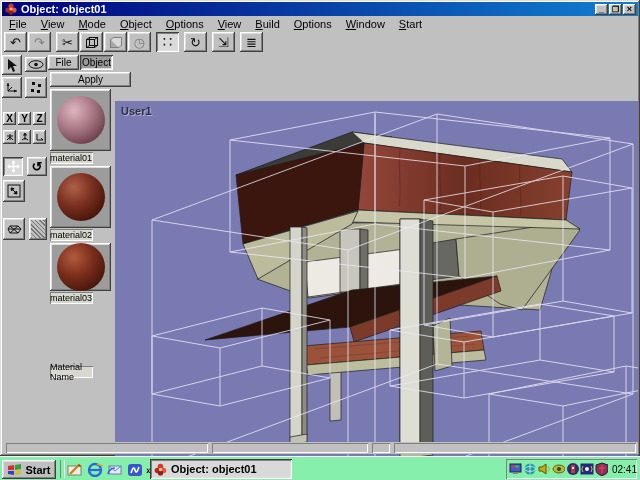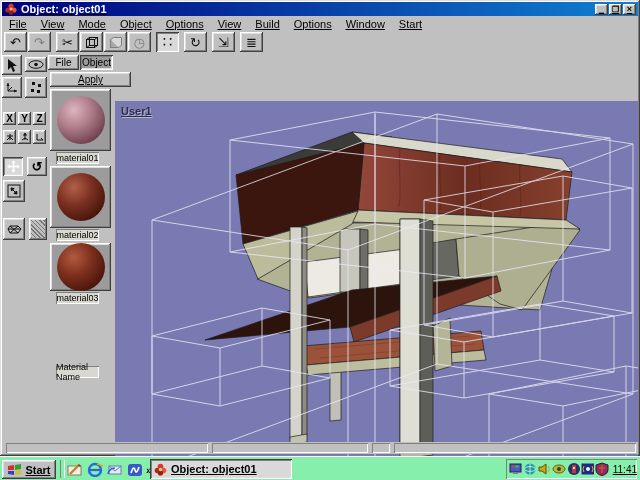--- a/index.html
+++ b/index.html
@@ -1,19 +1,19 @@
 <!DOCTYPE html>
 <html><head>
 <meta charset="utf-8">
 <style>
   html,body{margin:0;padding:0;}
   #screen{position:relative;width:640px;height:480px;background:#c0c0c0;
           font-family:"Liberation Sans",sans-serif;overflow:hidden;
           -webkit-font-smoothing:none;}
-  .abs{position:absolute;text-decoration:underline;}
+  .abs{position:absolute;}
   
   .bevel-out{box-shadow:inset -1px -1px 0 #404040,inset 1px 1px 0 #ffffff,
              inset -2px -2px 0 #808080,inset 2px 2px 0 #dfdfdf;}
   .bevel-in{box-shadow:inset 1px 1px 0 #404040,inset -1px -1px 0 #ffffff,
             inset 2px 2px 0 #808080,inset -2px -2px 0 #dfdfdf;}
   .sunken-thin{box-shadow:inset 1px 1px 0 #808080,inset -1px -1px 0 #ffffff;}
   .btn{background:#c0c0c0;display:flex;align-items:center;justify-content:center;}
   .pressed{background:#d9d9d9;}
   
   #app-window{left:0;top:0;width:640px;height:456px;background:#c0c0c0;
@@ -33,22 +33,22 @@
   .tb-btn{position:absolute;top:1px;width:23px;height:20px;font-size:13px;color:#111;}
   .tb-btn .glyph{pointer-events:none;}
   .disabled{color:#808080;}
   
   #tool-palette{left:2px;top:54px;width:46px;height:388px;background:#c0c0c0;}
   .pal-btn{position:absolute;font-size:10px;font-weight:bold;color:#000;}
   
   #materials-panel{left:48px;top:53px;width:66px;height:389px;background:#c0c0c0;}
   .mat-tab{position:absolute;top:2px;height:15px;font-size:10px;
            display:flex;align-items:center;justify-content:center;}
-  .mat-label{position:absolute;left:8px;width:43px;height:12px;background:#d8d8d0;
-             font-size:9px;display:flex;align-items:center;justify-content:center;}
+  .mat-label{position:absolute;left:2px;width:43px;height:12px;background:#d8d8d0;
+             font-size:9px;display:flex;align-items:center;justify-content:flex-start;}
   .sphere-tile{position:absolute;left:2px;width:61px;background:#9c9c9c;
                display:flex;align-items:center;justify-content:center;}
   .sphere{width:48px;height:48px;border-radius:50%;}
   #sphere-1{background:radial-gradient(circle at 35% 30%,#dcb6be 0%,#b2828e 35%,#7c4c58 70%,#40222c 100%);}
   #sphere-2{background:radial-gradient(circle at 35% 30%,#b06048 0%,#7a3020 40%,#431409 80%,#250a04 100%);}
   #sphere-3{background:radial-gradient(circle at 35% 30%,#b25a40 0%,#7c2f1c 40%,#46150a 80%,#260b04 100%);}
   
   #viewport{left:115px;top:53px;width:523px;height:388px;background:#7a7ab2;overflow:hidden;margin-top:48px;}
   #viewport-label{left:6px;top:4px;font-size:11px;font-weight:bold;color:#2e2e48;
                   text-shadow:1px 1px 0 #b4b4d4;}
@@ -413,17 +413,17 @@
         </svg>
       <svg width="14" height="14">
           <rect x="0.5" y="1.5" width="13" height="11" fill="#202880"></rect>
           <circle cx="7" cy="7" r="2" fill="#f0f0f0"></circle>
           <path d="M3 4 A5 5 0 0 0 3 10 M11 4 A5 5 0 0 1 11 10" fill="none" stroke="#e0b030"></path>
         </svg>
       <svg width="14" height="14">
           <path d="M7 1 L13 3 V8 C13 11 10 13 7 13.5 C4 13 1 11 1 8 V3 Z" fill="#883060" stroke="#401028"></path>
           <path d="M7 3 V11 M4 6 H10" stroke="#e04040" stroke-width="1.6"></path>
         </svg>
-      <span id="tray-clock">11:41</span>
+      <span id="tray-clock">02:41</span>
     </div>
   </div>
 
 </div>
 
 </body></html>

